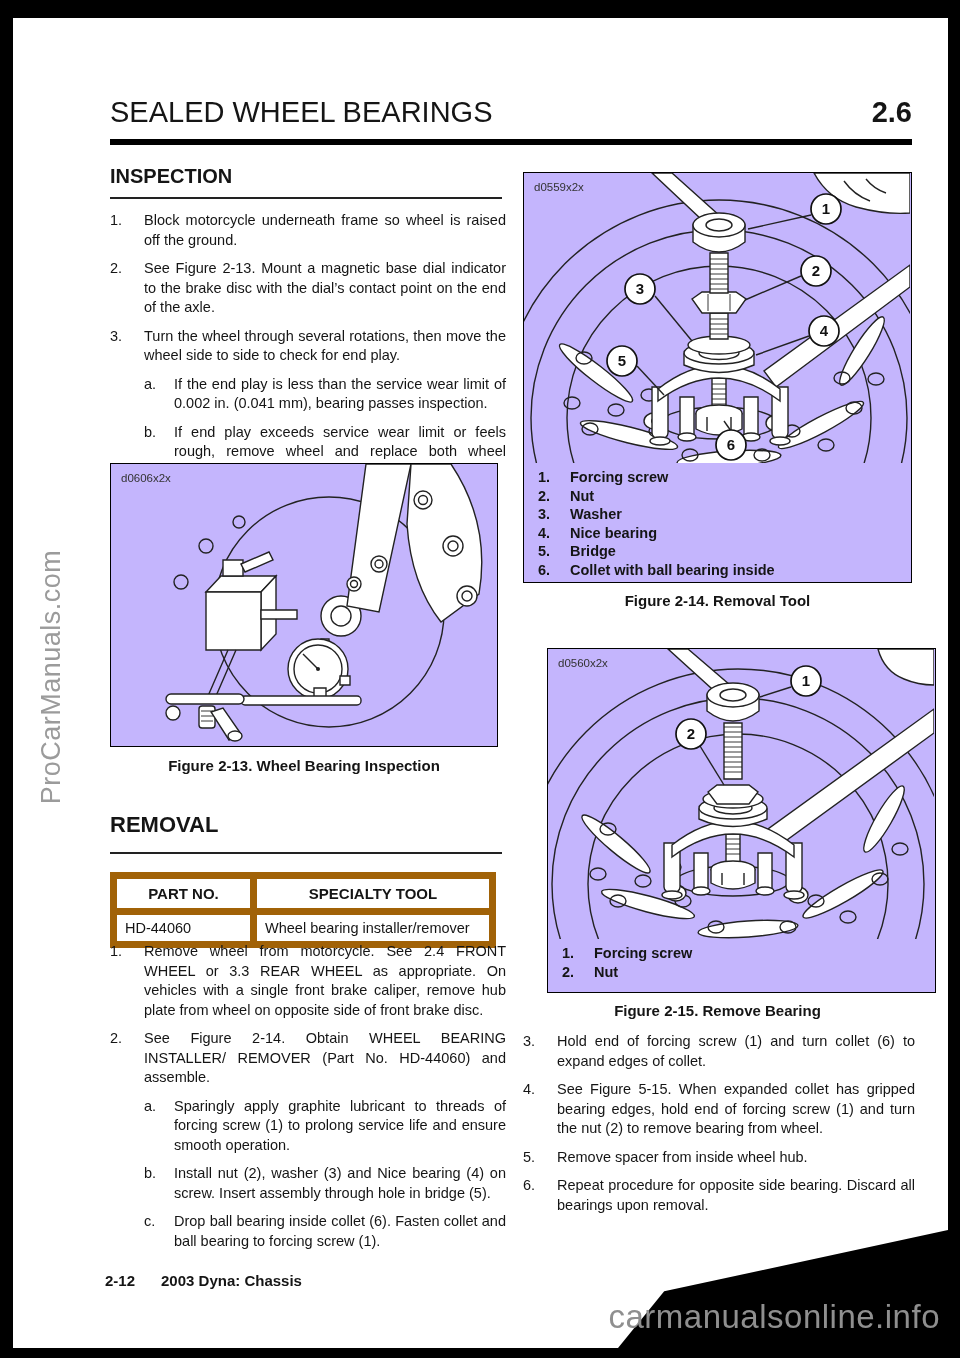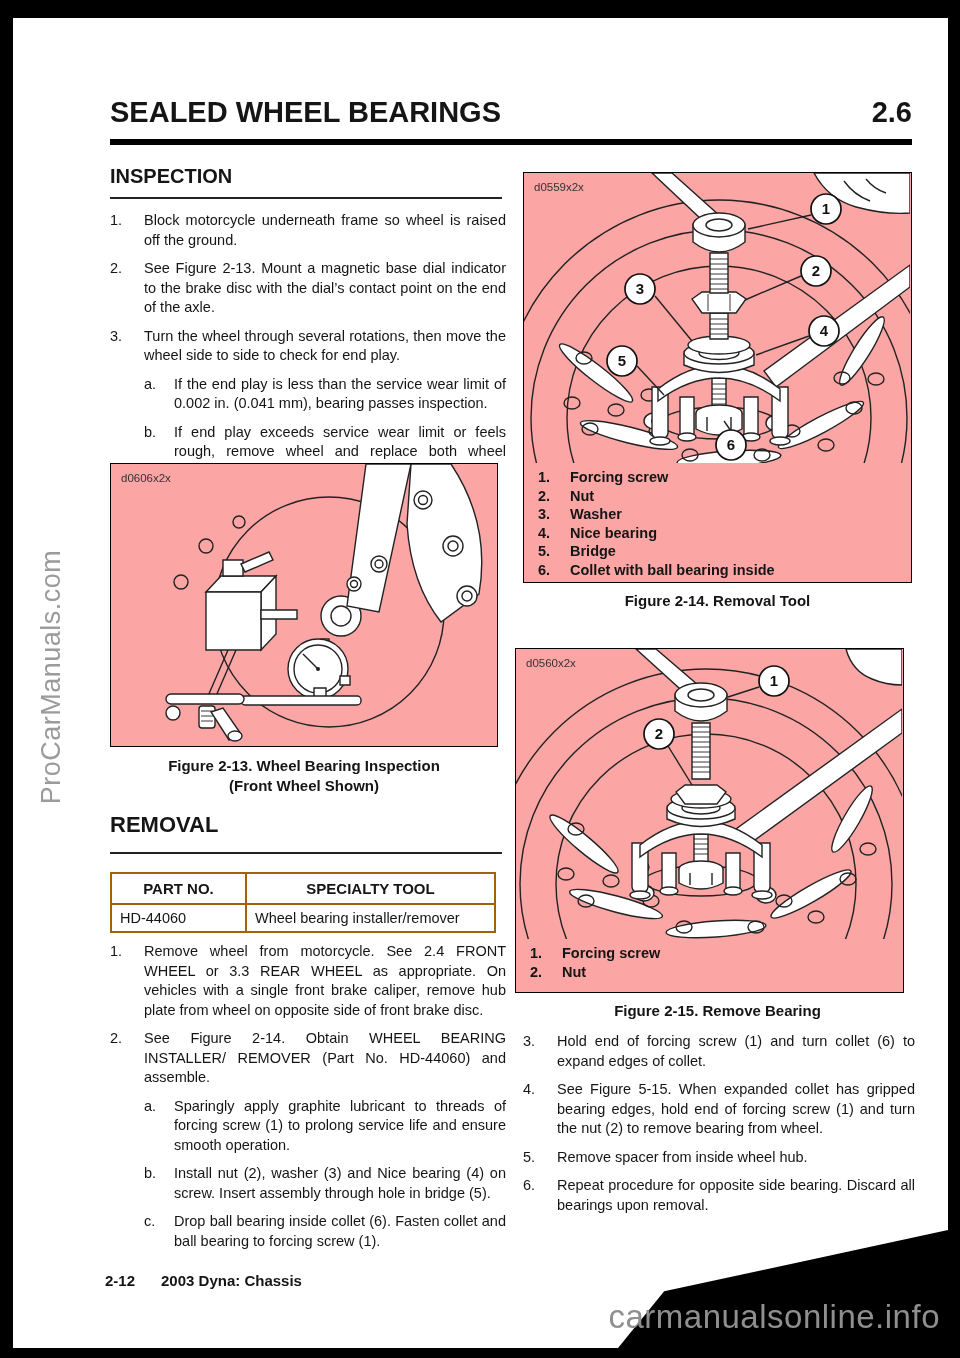--- a/index.html
+++ b/index.html
@@ -19,45 +19,45 @@
   }
   .site-banner{
     position:absolute;right:20px;bottom:22px;font-size:33px;color:#8f8f8f;
     letter-spacing:.5px;z-index:5;
   }
   .watermark{
     position:absolute;left:51px;top:677px;transform:translate(-50%,-50%) rotate(-90deg);
     font-size:27px;color:#9b9b9b;white-space:nowrap;letter-spacing:.5px;
   }
   
-  .header-title{position:absolute;left:110px;top:96px;font-size:29px;font-weight:bold;}
+  .header-title{position:absolute;left:110px;top:96px;font-size:29px;font-weight:normal;}
   .header-num{position:absolute;left:0;top:96px;width:912px;text-align:right;font-size:29px;font-weight:bold;}
   .header-rule{position:absolute;left:110px;top:139px;width:802px;height:6px;background:#000;}
   
   .sec-heading{position:absolute;left:110px;font-weight:bold;}
   .inspection-heading{top:165px;font-size:20px;}
   .removal-heading{top:812px;font-size:22px;}
   .thin-rule{position:absolute;left:110px;width:392px;height:2px;background:#222;}
   
   .list{position:absolute;width:396px;}
   .li{display:flex;margin-bottom:9px;}
   .li .n{width:34px;flex:none;font-size:14.5px;line-height:19.5px;}
   .li .t{flex:1;font-size:14.5px;line-height:19.5px;text-align:justify;}
   .li.sub{margin-left:34px;}
   .li.sub .n{width:30px;}
   
-  .figbox{position:absolute;border:1.5px solid #000;background:#fca5a5;box-sizing:border-box;}
+  .figbox{position:absolute;border:1.5px solid #000;background:#c4b5fd;box-sizing:border-box;}
   .figcode{position:absolute;left:10px;top:8px;font-size:11.5px;color:#333;z-index:3;}
   .caption{position:absolute;text-align:center;font-weight:bold;font-size:15px;line-height:20px;}
   .legend{padding:5px 6px 0 14px;}
   .lr{display:flex;font-weight:bold;font-size:14.5px;line-height:18.5px;}
   .lr .n{width:32px;flex:none;}
   
   .spec-table{position:absolute;left:110px;top:872px;width:386px;border-collapse:collapse;}
-  .spec-table th,.spec-table td{border:2px solid #a16207;font-size:15px;}
+  .spec-table th,.spec-table td{border:7px solid #a16207;font-size:15px;}
   .spec-table th{font-weight:bold;text-align:center;padding:6px 4px;}
   .spec-table td{padding:5px 8px;font-size:14.5px;}
   .spec-table .c1{width:125px;}
   
   .footer{position:absolute;left:105px;top:1272px;font-size:15px;font-weight:bold;text-align:center;}
   .footer .pg{margin-right:26px;}
   svg{display:block;}
   svg *{vector-effect:non-scaling-stroke;}
   .ln{stroke:#222;stroke-width:1.4;fill:none;}
   .shp{stroke:#222;stroke-width:1.4;fill:#fff;}
@@ -154,21 +154,20 @@
       <circle class="shp" cx="62" cy="249" r="7"></circle>
       <rect class="shp" x="88" y="242" width="16" height="22" rx="3"></rect>
       <path class="thr" d="M90,247 h12 M90,252 h12 M90,257 h12"></path>
       <polygon class="shp" points="100,248 112,244 130,270 118,276"></polygon>
       <ellipse class="shp" cx="124" cy="272" rx="7" ry="5"></ellipse>
     </g>
   </svg>
 </div>
 <div class="caption" style="left:110px;top:756px;width:388px;">
   <div>Figure 2-13. Wheel Bearing Inspection</div>
-  <div>(Front Wheel Shown)</div>
 </div>
 
 <div class="sec-heading removal-heading">REMOVAL</div>
 <div class="thin-rule" style="top:852px;"></div>
 
 <table class="spec-table">
   <tbody>
       <tr>
     <th class="c1">PART NO.</th>
     <th>SPECIALTY TOOL</th>
@@ -324,21 +323,21 @@
         <span>Bridge</span>
       </div>
     <div class="lr">
         <span class="n">6.</span>
         <span>Collet with ball bearing inside</span>
       </div>
   </div>
 </div>
 <div class="caption" style="left:523px;top:591px;width:389px;">Figure 2-14. Removal Tool</div>
 
-<div class="figbox" style="left:515px;top:648px;width:389px;height:345px;">
+<div class="figbox" style="left:547px;top:648px;width:389px;height:345px;">
   <span class="figcode">d0560x2x</span>
   <svg width="386" height="290" viewBox="0 0 386 290">
     <g>
       <circle class="ln" cx="190" cy="235" r="215"></circle>
       <circle class="ln" cx="190" cy="235" r="186"></circle>
       <circle class="ln" cx="190" cy="235" r="150"></circle>
       <ellipse class="shp" cx="68" cy="195" rx="44" ry="8" transform="rotate(40 68 195)"></ellipse>
       <ellipse class="shp" cx="100" cy="255" rx="48" ry="8" transform="rotate(15 100 255)"></ellipse>
       <ellipse class="shp" cx="200" cy="280" rx="50" ry="8" transform="rotate(-4 200 280)"></ellipse>
       <ellipse class="shp" cx="295" cy="245" rx="46" ry="8" transform="rotate(-30 295 245)"></ellipse>

